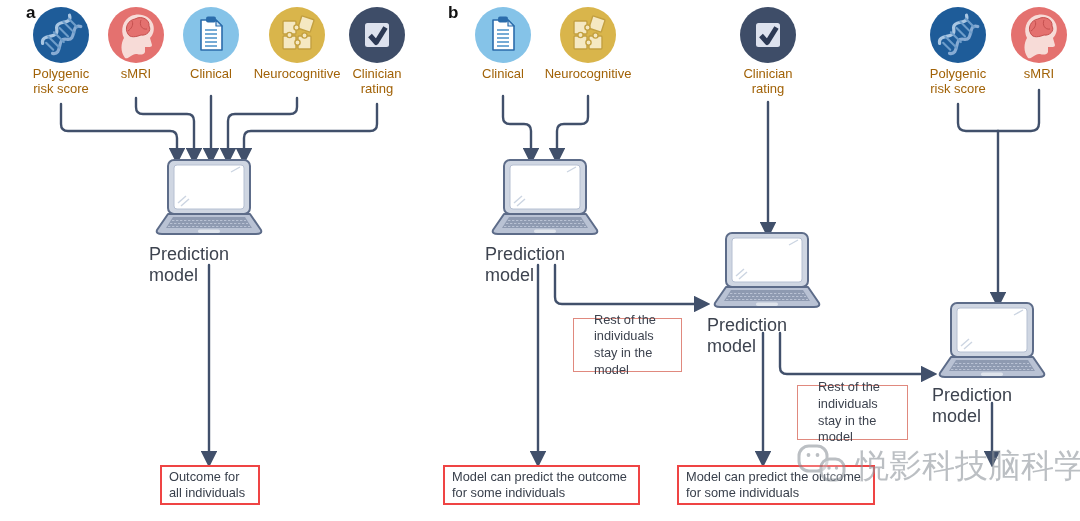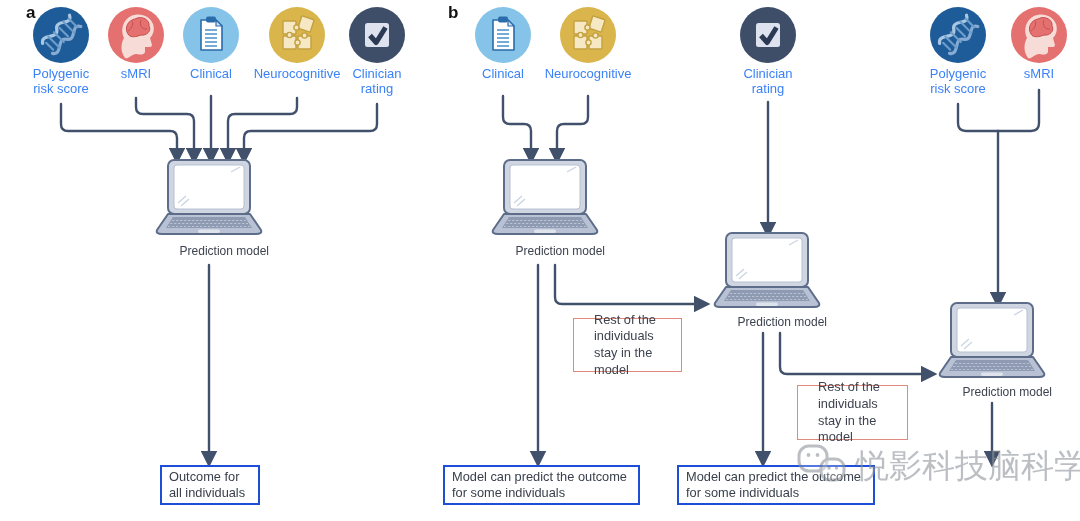--- a/index.html
+++ b/index.html
@@ -1,23 +1,23 @@
 <!DOCTYPE html>
 <html><head>
 <meta charset="utf-8">
 <style>
   html,body{margin:0;padding:0;background:#fff}
   .canvas{position:relative;width:1080px;height:521px;background:#ffffff;
           font-family:"Liberation Sans",sans-serif;overflow:hidden}
   svg.layer{position:absolute;left:0;top:0}
   .panel-letter{position:absolute;font-size:17px;font-weight:bold;color:#111}
   .icon{position:absolute;width:56px;height:56px}
-  .icon-label{position:absolute;font-size:13px;line-height:1.16;color:#3b82f6;text-align:center}
-  .model-label{position:absolute;width:120px;font-size:12px;color:#3d434f;text-align:right}
-  .outcome-box{position:absolute;box-sizing:border-box;border:2px solid #1d4ed8;background:#fff;
+  .icon-label{position:absolute;font-size:13px;line-height:1.16;color:#a16207;text-align:center}
+  .model-label{position:absolute;width:120px;font-size:18px;color:#3d434f;text-align:left}
+  .outcome-box{position:absolute;box-sizing:border-box;border:2px solid #ef4444;background:#fff;
                display:flex;align-items:center;padding:2px 7px;font-size:12.8px;line-height:1.25;color:#39404c}
   .note-box{position:absolute;box-sizing:border-box;border:1.5px solid #e0897e;background:#fff;
             display:flex;align-items:center;padding:2px 20px;font-size:12.8px;line-height:1.3;color:#3d434f}
   .watermark{position:absolute;left:796px;top:442px;display:flex;align-items:center;gap:8px;opacity:.6;z-index:5}
   .wm-text{font-size:33px;color:#8f959c;white-space:nowrap;font-family:"DejaVu Sans",sans-serif}
 </style>
 </head>
 <body>
 
 <div class="canvas">

